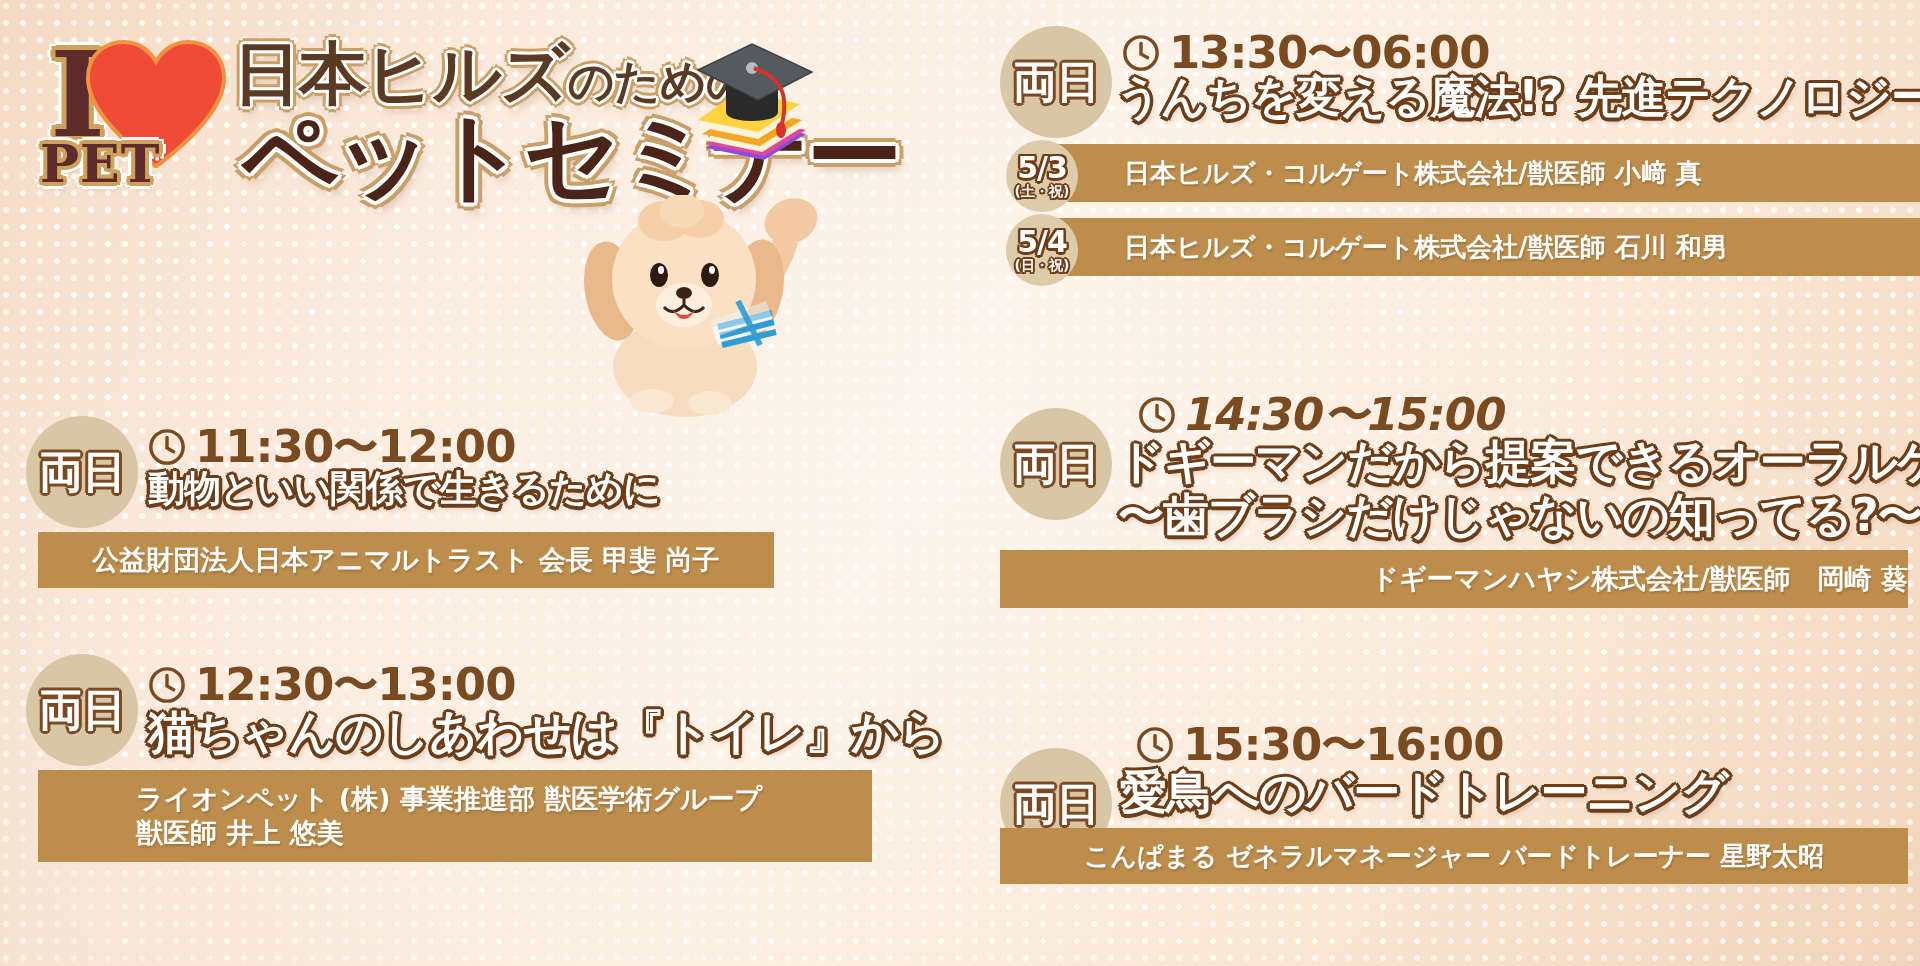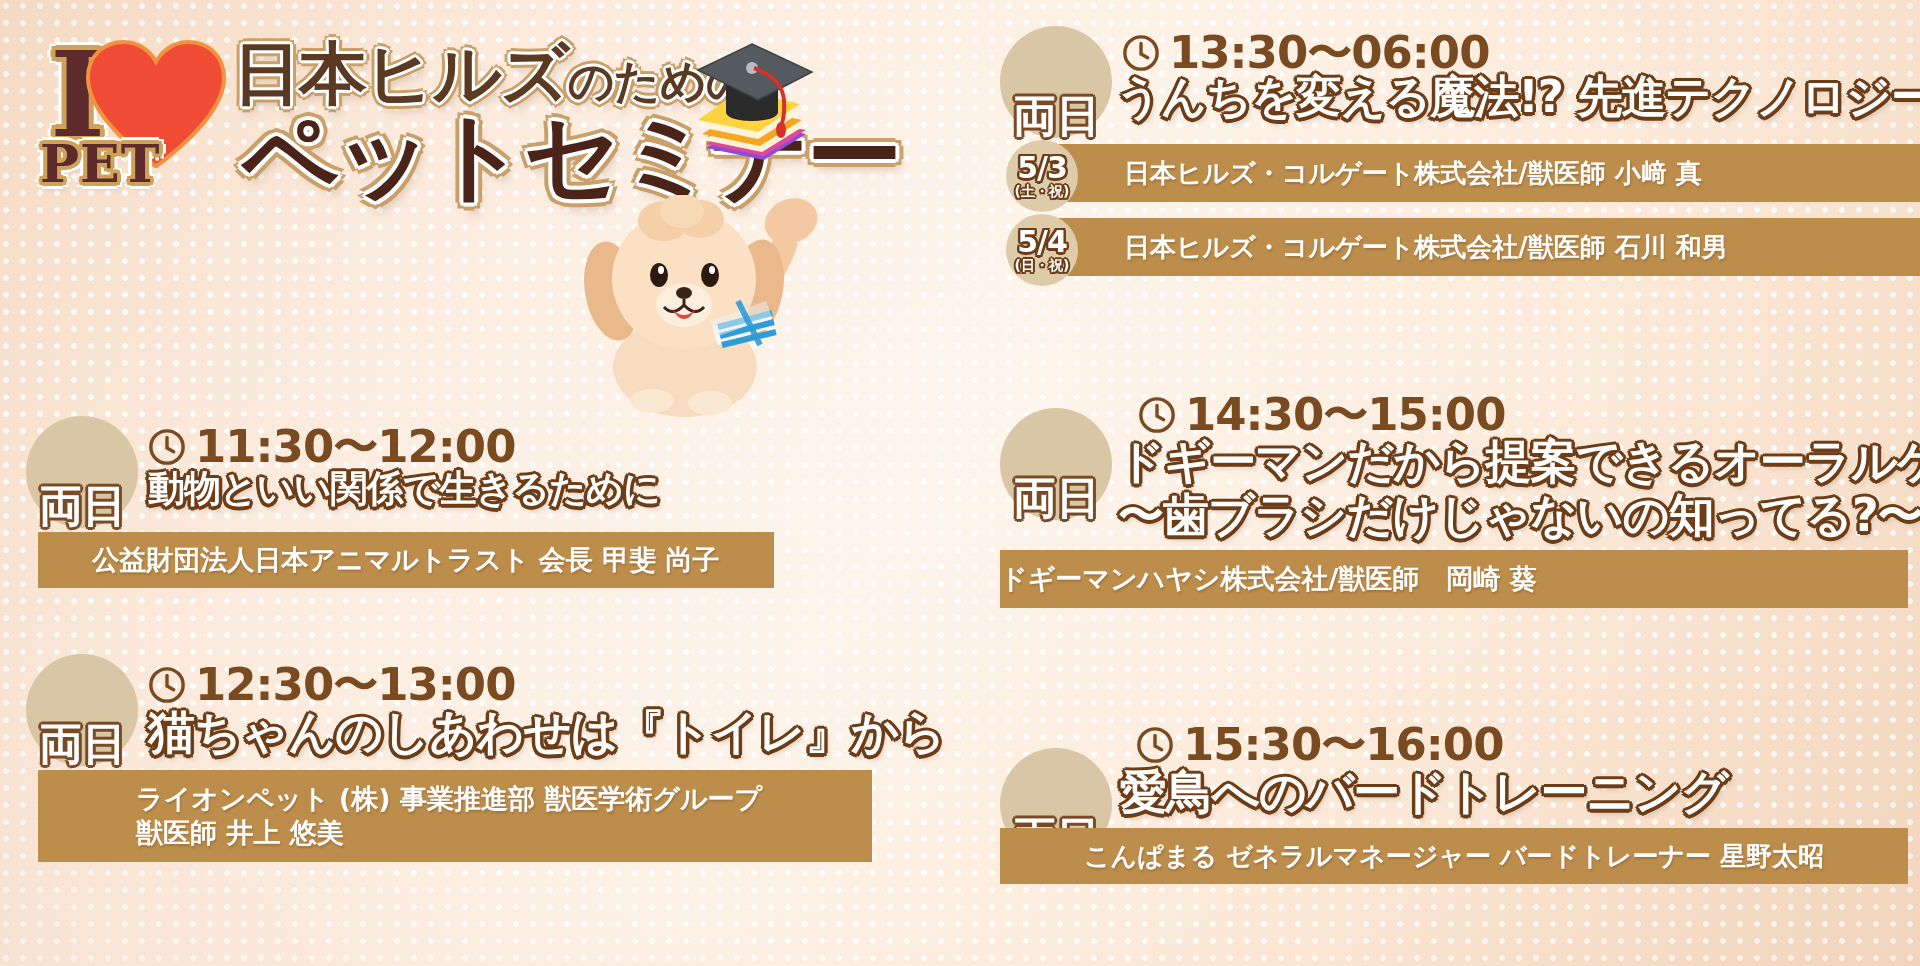--- a/index.html
+++ b/index.html
@@ -81,21 +81,21 @@
 
   
   #capbooks{position:absolute;left:660px;top:18px;width:150px;height:150px;}
   
   #puppy{position:absolute;left:560px;top:195px;width:280px;height:230px;}
 
   
   .card{position:absolute;}
   .badge{
     position:absolute;left:0;top:0;width:112px;height:112px;border-radius:50%;
-    background:#d9c6a4;display:flex;align-items:flex-end;justify-content:center;
+    background:#d9c6a4;display:flex;align-items:center;justify-content:center;
   }
   .badge span{
     font-size:44px;font-weight:700;color:#fff;letter-spacing:-1px;line-height:1;
     text-shadow:
       -3px 0 0 #7a4a24,3px 0 0 #7a4a24,0 -3px 0 #7a4a24,0 3px 0 #7a4a24,
       -2px -2px 0 #7a4a24,2px -2px 0 #7a4a24,-2px 2px 0 #7a4a24,2px 2px 0 #7a4a24;
   }
   .timerow{position:absolute;display:flex;align-items:center;gap:9px;}
   .clock{width:38px;height:38px;flex:0 0 38px;}
   .time{
@@ -276,31 +276,31 @@
     </div>
     <div class="presenter-bar" style="left:46px;top:196px;width:862px;height:58px;padding-left:78px;">
       <div class="ptext" style="font-size:26px;">日本ヒルズ・コルゲート株式会社/獣医師  石川 和男</div>
     </div>
   </div>
 
   <div class="card" style="left:1000px;top:392px;width:908px;height:220px;">
     <div class="badge" style="top:16px;left:0;">
       <span>両日</span>
     </div>
-    <div class="timerow" style="left:138px;top:0px;">
+    <div class="timerow" style="left:138px;top:0px;font-style:italic;">
       <svg class="clock" viewBox="0 0 40 40">
         <circle cx="20" cy="20" r="17" fill="none" stroke="#7a4b20" stroke-width="3.6"></circle>
         <path d="M20 10 L20 21 L27 25" stroke="#7a4b20" stroke-width="3.6" fill="none" stroke-linecap="round"></path>
       </svg>
       <div class="time">14:30〜15:00</div>
     </div>
     <div class="sem-title" style="left:118px;top:44px;font-size:46px;">ドギーマンだから提案できるオーラルケア</div>
     <div class="sem-title" style="left:118px;top:98px;font-size:46px;">〜歯ブラシだけじゃないの知ってる?〜</div>
     <div class="presenter-bar" style="left:0px;top:158px;width:908px;height:58px;">
-      <div class="ptext" style="font-size:27px;text-align:left;">ドギーマンハヤシ株式会社/獣医師　岡崎 葵</div>
+      <div class="ptext" style="font-size:27px;text-align:right;">ドギーマンハヤシ株式会社/獣医師　岡崎 葵</div>
     </div>
   </div>
 
   <div class="card" style="left:1000px;top:722px;width:908px;height:160px;">
     <div class="badge" style="top:26px;left:0;">
       <span>両日</span>
     </div>
     <div class="timerow" style="left:136px;top:0px;">
       <svg class="clock" viewBox="0 0 40 40">
         <circle cx="20" cy="20" r="17" fill="none" stroke="#7a4b20" stroke-width="3.6"></circle>

